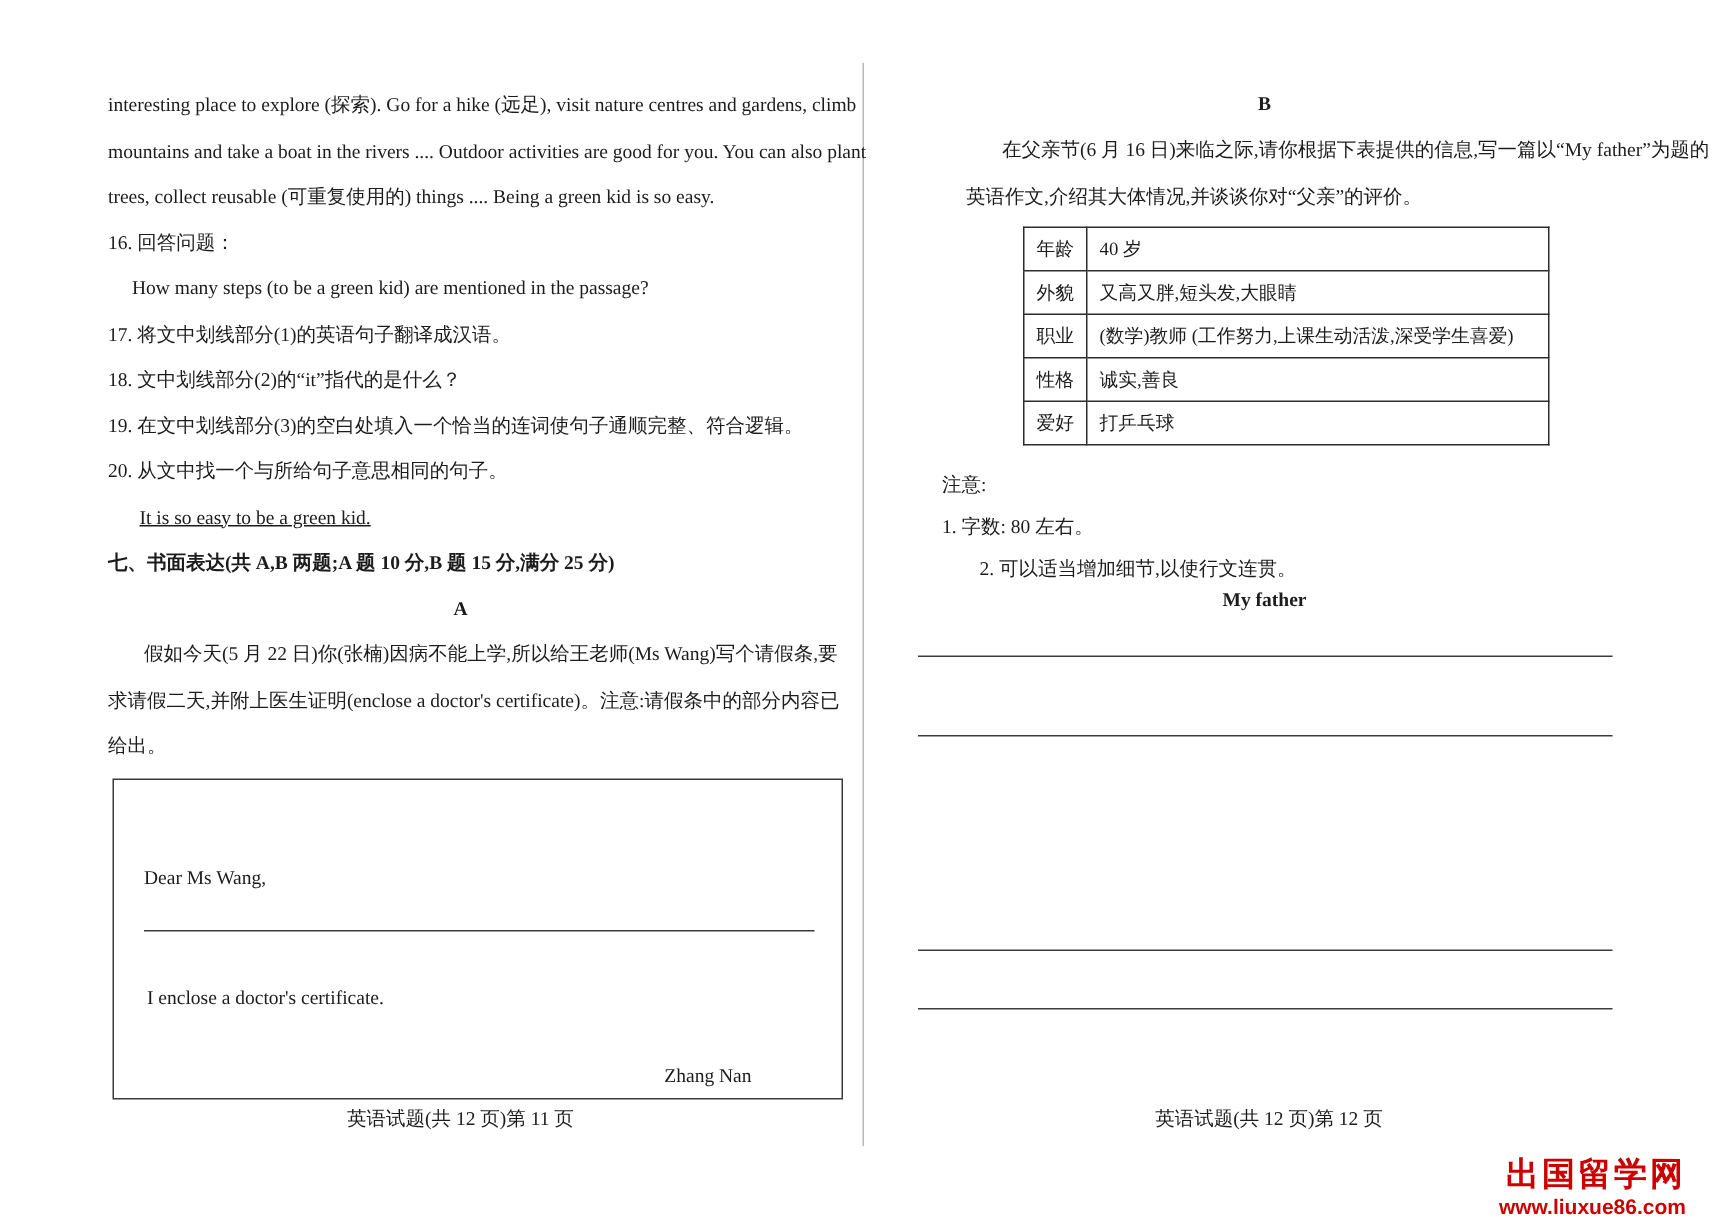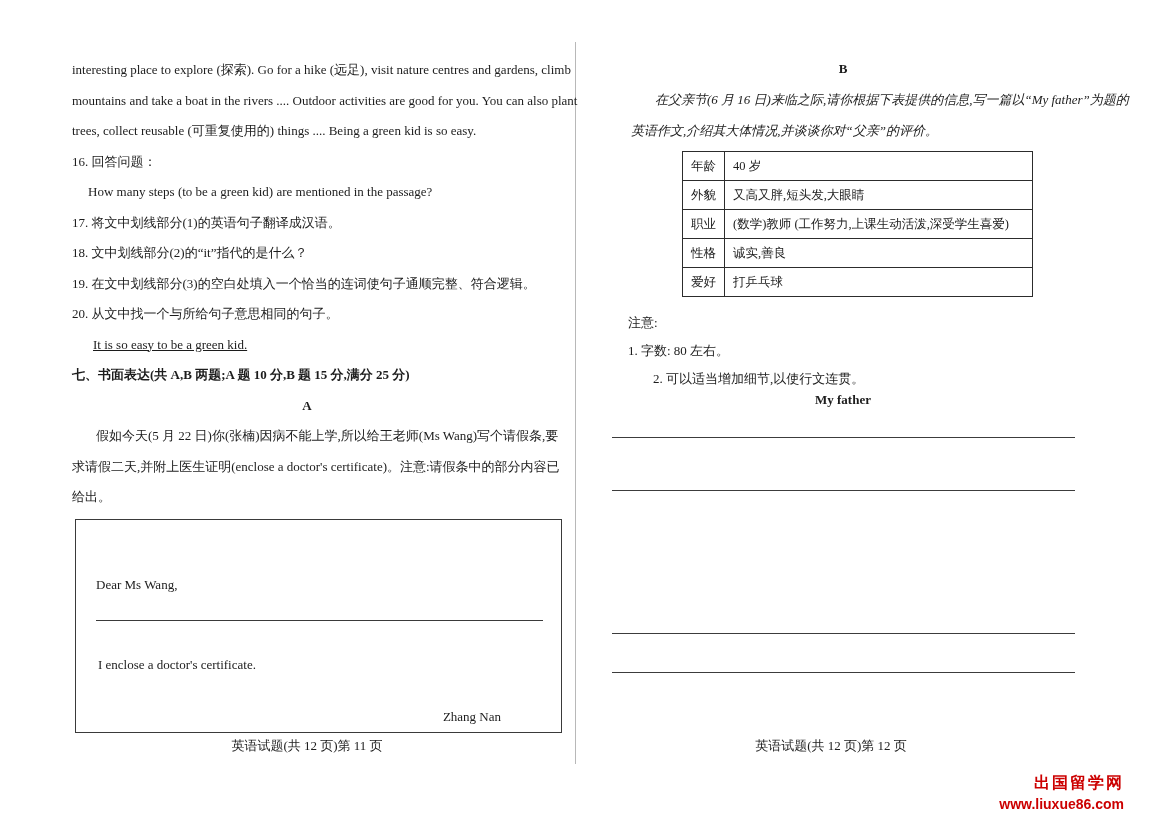--- a/index.html
+++ b/index.html
@@ -30,24 +30,24 @@
     width:487px; height:214px;
     border:1px solid #3a3a3a;
     background:#fff;
   }
   .salutation { position:absolute; left:20px; top:52px; line-height:26px; }
   .note-line  { position:absolute; left:20px; top:100px; width:447px; border-bottom:1px solid #3a3a3a; }
   .note-body  { position:absolute; left:22px; top:132px; line-height:26px; }
   .signature  { position:absolute; right:60px; bottom:4px; line-height:22px; }
   .footer { position:absolute; width:470px; text-align:center; top:733px; line-height:26px; white-space:nowrap; }
   .footer-left  { left:72px; }
-  .footer-right { left:596px; }
+  .footer-right { left:611px; }
   
   .b-label { position:absolute; left:608px; top:56px; width:470px; text-align:center; font-weight:bold; line-height:26px; }
-  .task-b  { position:absolute; left:631px; top:84px; width:480px;font-style:italic; }
+  .task-b  { position:absolute; left:644px; top:84px; width:480px; }
   .task-b .tline { height:31px; line-height:31px; }
   .info-table { position:absolute; left:655px; top:151px; border-collapse:collapse; background:#fff;margin-left:27px; }
   .info-table td {
     border:1px solid #2c2c2c; height:29px;
     padding:0 8px; font-size:12.5px; white-space:nowrap; vertical-align:middle;
   }
   .info-table td.lbl { width:38px; }
   .info-table td.val { width:308px; }
   .notice-heading { position:absolute; left:628px; top:309px; line-height:27px; }
   .notice-item-1  { position:absolute; left:628px; top:337px; line-height:27px; }
@@ -56,21 +56,21 @@
   .wline { position:absolute; left:612px; width:463px; height:0; border-top:1px solid #3c3c3c; }
   .wline-1 { top:437px; }
   .wline-2 { top:490px; }
   .wline-3 { top:633px; }
   .wline-4 { top:672px; }
   
   .watermark {
     position:absolute; right:26px; bottom:6px; text-align:right;
     color:#cc0000; font-family:"Liberation Sans","DejaVu Sans",sans-serif;
   }
-  .wm-name { font-size:16px; font-weight:bold; letter-spacing:2px; line-height:24px; }
+  .wm-name { font-size:22px; font-weight:bold; letter-spacing:2px; line-height:24px; }
   .wm-url  { font-size:14px; font-weight:bold; line-height:18px; }
 </style>
 </head>
 <body>
 
 <div class="scan">
 
   <div class="divider"></div>
 
   <div class="page-left">

